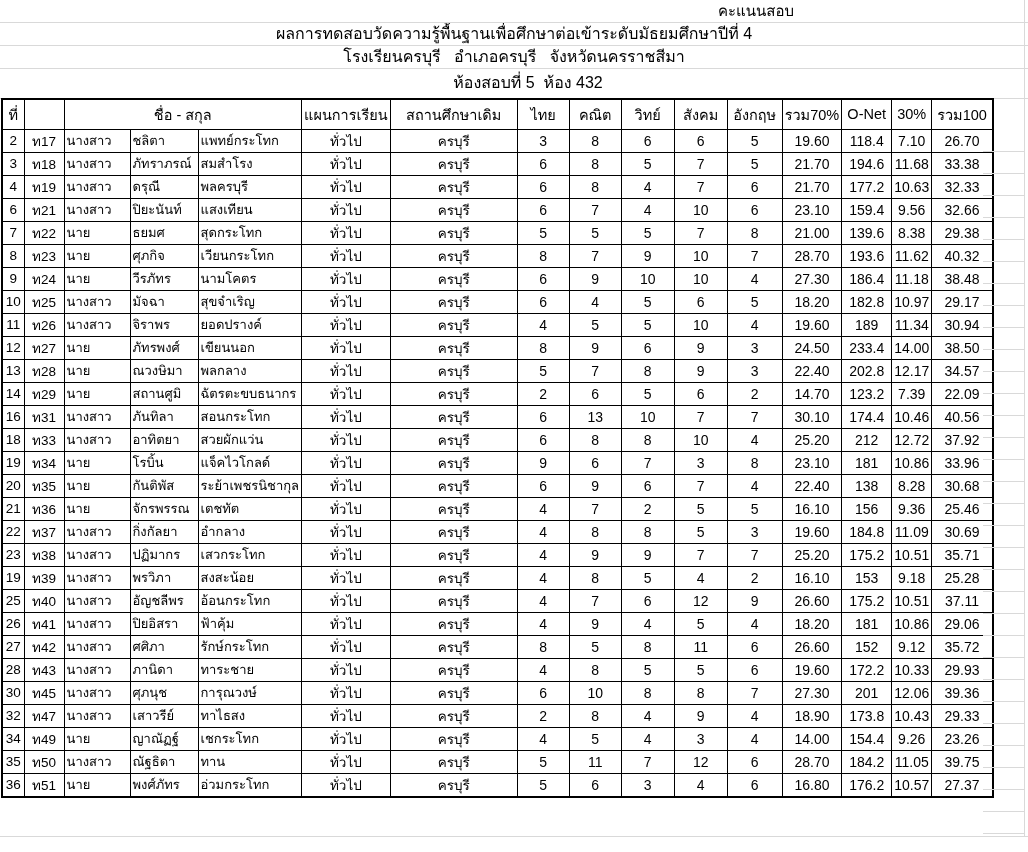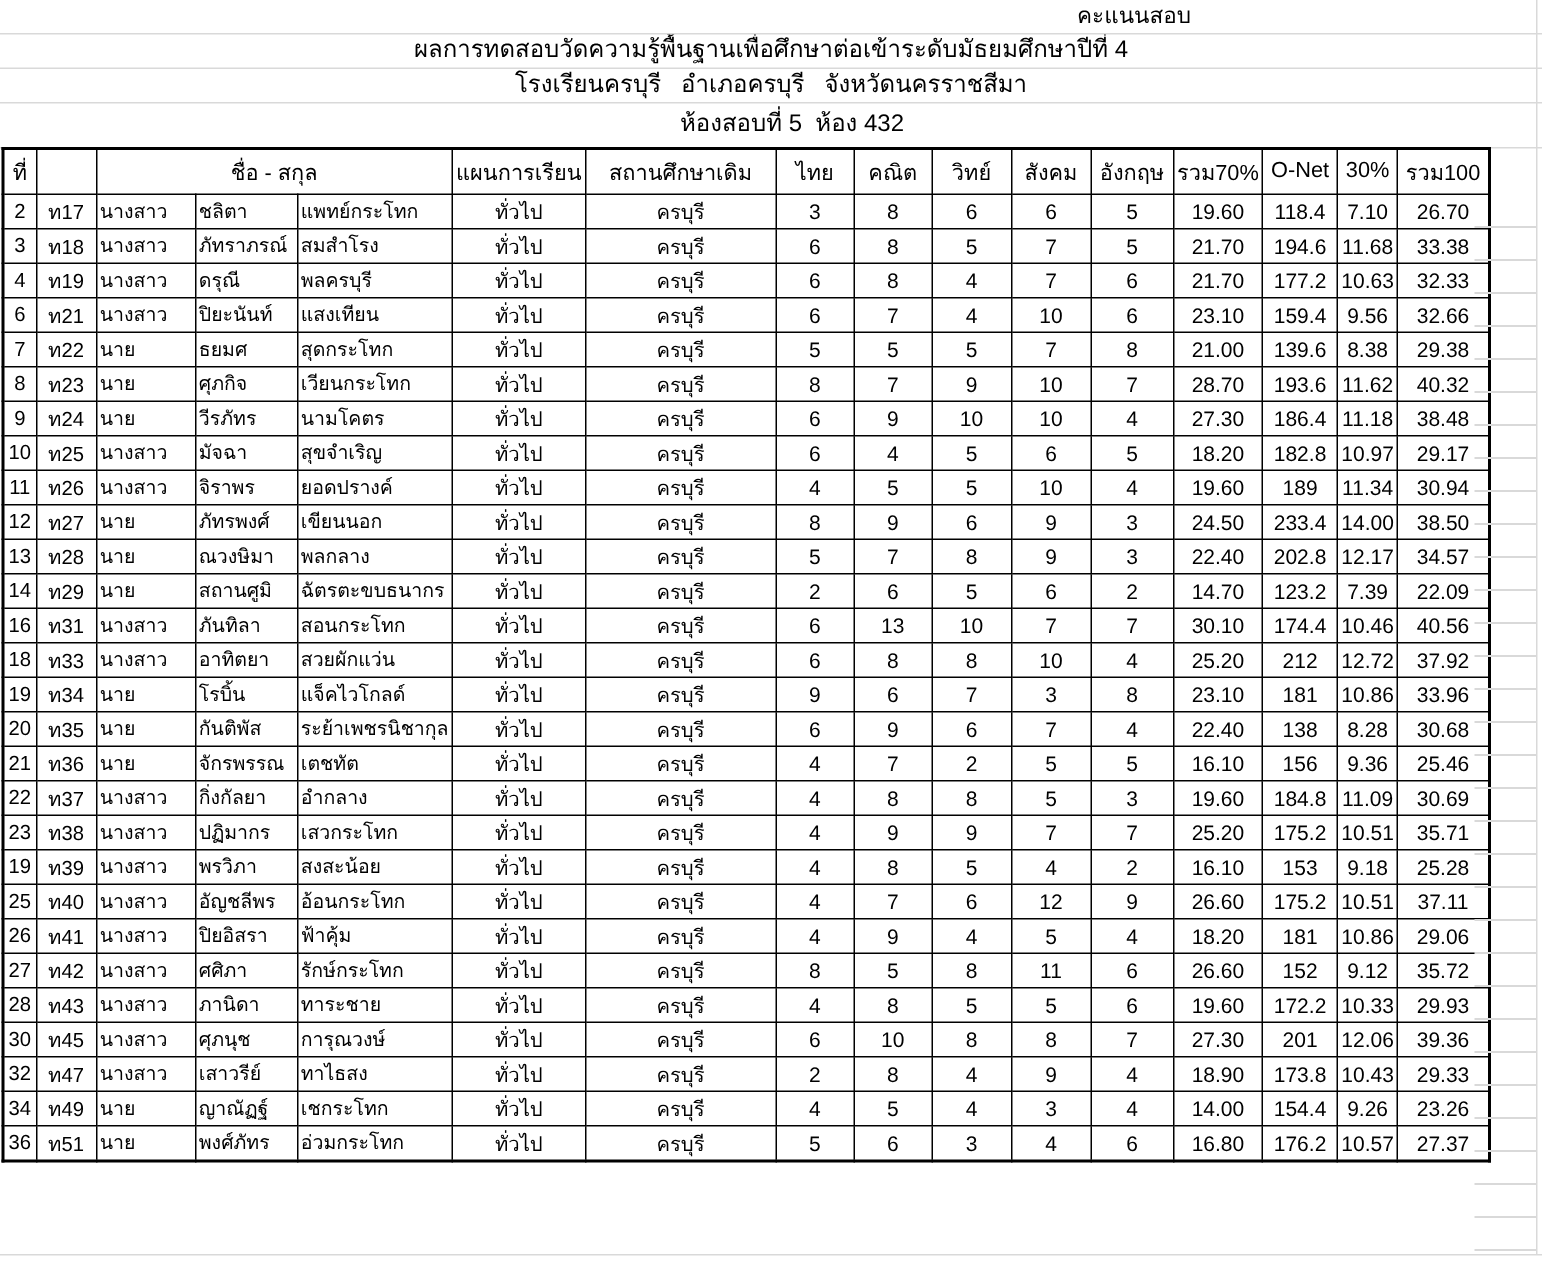--- a/index.html
+++ b/index.html
@@ -581,20 +581,38 @@
           <td class="c-math">5</td>
           <td class="c-science">4</td>
           <td class="c-social">3</td>
           <td class="c-english">4</td>
           <td class="c-total70">14.00</td>
           <td class="c-onet">154.4</td>
           <td class="c-pct30">9.26</td>
           <td class="c-total100">23.26</td>
         </tr>
         <tr>
+          <td class="c-no">35</td>
+          <td class="c-code">ท50</td>
+          <td class="c-prefix">นางสาว</td>
+          <td class="c-firstname">ณัฐธิดา</td>
+          <td class="c-lastname">ทาน</td>
+          <td class="c-plan">ทั่วไป</td>
+          <td class="c-school">ครบุรี</td>
+          <td class="c-thai">5</td>
+          <td class="c-math">11</td>
+          <td class="c-science">7</td>
+          <td class="c-social">12</td>
+          <td class="c-english">6</td>
+          <td class="c-total70">28.70</td>
+          <td class="c-onet">184.2</td>
+          <td class="c-pct30">11.05</td>
+          <td class="c-total100">39.75</td>
+        </tr>
+        <tr>
           <td class="c-no">36</td>
           <td class="c-code">ท51</td>
           <td class="c-prefix">นาย</td>
           <td class="c-firstname">พงศ์ภัทร</td>
           <td class="c-lastname">อ่วมกระโทก</td>
           <td class="c-plan">ทั่วไป</td>
           <td class="c-school">ครบุรี</td>
           <td class="c-thai">5</td>
           <td class="c-math">6</td>
           <td class="c-science">3</td>

